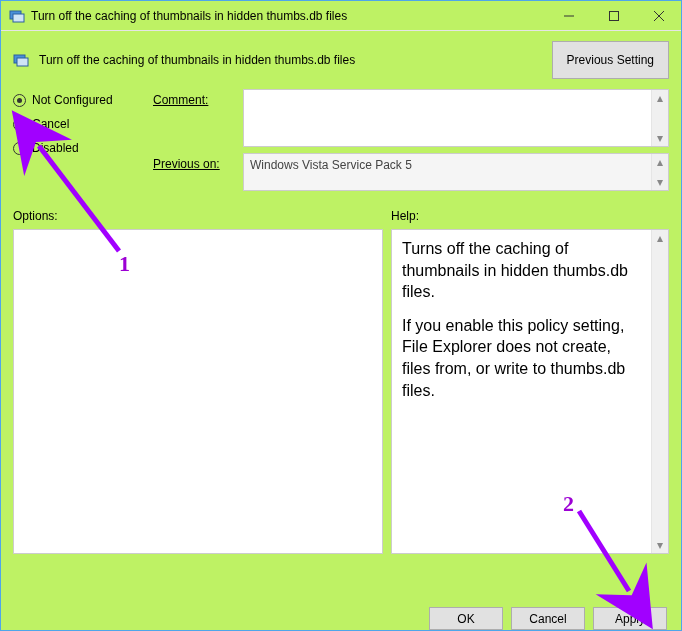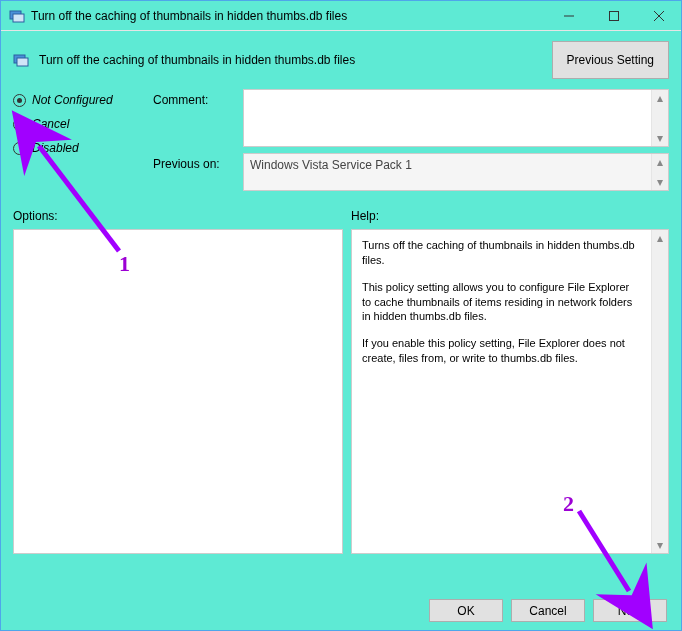--- a/index.html
+++ b/index.html
@@ -1,63 +1,63 @@
 <!DOCTYPE html>
 <html><head>
 <meta charset="utf-8">
 <style>
   * { box-sizing: border-box; }
   html, body { margin:0; padding:0; font-family: "Segoe UI", Tahoma, sans-serif; font-size:12px; color:#000; background:#f0f0f0;}
   .window {
-    width:682px; height:631px; background:#5eead4; border:1px solid #4ea6ea; position:relative;
+    width:682px; height:631px; background:#bef264; border:1px solid #4ea6ea; position:relative;
   }
   .titlebar {
     height:30px; display:flex; align-items:center; padding-left:8px; border-bottom:1px solid #e5e5e5;
   }
   .titlebar .icon { width:16px; height:16px; margin-right:6px; display:flex; align-items:center; justify-content:center;}
   .titlebar .title { flex:1; font-size:12px; }
   .winbtns { display:flex; height:100%; }
   .winbtn { width:45px; height:29px; display:flex; align-items:center; justify-content:center; cursor:default; }
   .winbtn svg { stroke:#333; stroke-width:1; fill:none; }
   .content { padding:10px 12px; }
   .header-row { display:flex; align-items:center; gap:8px; margin-bottom:10px;}
   .header-icon { width:16px; height:16px; }
   .header-title { flex:1; font-size:12px; padding-left:2px;}
   .navbtn {
     height:38px; padding:16px 14px; background:#e1e1e1; border:1px solid #adadad; font-size:12px; cursor:default;
     display:inline-flex; align-items:center;
   }
   .top-section { display:flex; gap:20px; margin-top:8px;}
   .radios { width:120px; padding-top:4px;}
-  .radio-row { display:flex; align-items:center; margin-bottom:10px; cursor:default;font-style:italic;}
+  .radio-row { display:flex; align-items:center; margin-bottom:10px; cursor:default;}
   .radio { width:13px; height:13px; border:1px solid #333; border-radius:50%; margin-right:6px; display:flex; align-items:center; justify-content:center;}
   .radio.selected::after { content:""; width:5px; height:5px; background:#333; border-radius:50%;}
   .fields { flex:1; }
   .field-row { display:flex; margin-bottom:6px; }
-  .field-label { width:90px; padding-top:4px; }
+  .field-label { width:90px; padding-top:4px;text-decoration:underline; }
   .textarea-box {
     flex:1; border:1px solid #cccccc; background:#fff; position:relative; min-height:58px;
     display:flex;
   }
   .textarea-inner { flex:1; padding:4px 6px; font-size:12px; color:#444; }
   .scroll-stub { width:17px; background:#f0f0f0; border-left:1px solid #e5e5e5; display:flex; flex-direction:column; justify-content:space-between; align-items:center;}
   .scroll-arrow { width:15px; height:16px; display:flex; align-items:center; justify-content:center; color:#888;}
   .supported .textarea-box { min-height:38px; background:#f5f5f5;}
   .lower { display:flex; gap:8px; margin-top:12px;}
-  .col-left { width:330px; display:flex; flex-direction:column;}
+  .col-left { width:370px; display:flex; flex-direction:column;}
   .col-right { flex:1; display:flex; flex-direction:column;}
   .section-label { margin-bottom:6px;}
   .pane {
     border:1px solid #cccccc; background:#fff; flex:1; min-height:325px; position:relative;
     display:flex;
   }
-  .pane .inner { flex:1; padding:8px 10px; font-size:11px; overflow:hidden;}
+  .pane .inner { flex:1; padding:8px 10px; font-size:16px; overflow:hidden;}
   .pane .inner p { margin:0 0 12px 0; line-height:1.35;}
   .bottom-btns {
-    position:absolute; bottom:8px; right:14px; display:flex; gap:8px;
+    position:absolute; bottom:0; right:14px; display:flex; gap:8px;
   }
   .btn {
     width:74px; height:23px; background:#e1e1e1; border:1px solid #adadad; font-size:12px; cursor:default;
     display:inline-flex; align-items:center; justify-content:center;
   }
   
   .annot { position:absolute; pointer-events:none; }
   .annot-num {
     font-family: "Comic Sans MS", "Segoe Script", cursive; font-weight:bold; font-size:22px;
     color:#9c00d4; text-shadow:0 0 2px #fff;
@@ -133,21 +133,21 @@
             <div class="textarea-inner"></div>
             <div class="scroll-stub">
               <div class="scroll-arrow">▴</div>
               <div class="scroll-arrow">▾</div>
             </div>
           </div>
         </div>
         <div class="field-row supported">
           <div class="field-label">Previous on:</div>
           <div class="textarea-box">
-            <div class="textarea-inner">Windows Vista Service Pack 1</div>
+            <div class="textarea-inner">Windows Vista Service Pack 5</div>
             <div class="scroll-stub">
               <div class="scroll-arrow">▴</div>
               <div class="scroll-arrow">▾</div>
             </div>
           </div>
         </div>
       </div>
     </div>
 
     <div class="lower">
@@ -155,37 +155,36 @@
         <div class="section-label">Options:</div>
         <div class="pane">
           <div class="inner"></div>
         </div>
       </div>
       <div class="col-right">
         <div class="section-label">Help:</div>
         <div class="pane">
           <div class="inner">
             <p>Turns off the caching of thumbnails in hidden thumbs.db files.</p>
-            <p>This policy setting allows you to configure File Explorer to cache thumbnails of items residing in network folders in hidden thumbs.db files.</p>
             <p>If you enable this policy setting, File Explorer does not create, files from, or write to thumbs.db files.</p>
           </div>
           <div class="scroll-stub">
             <div class="scroll-arrow">▴</div>
             <div class="scroll-arrow">▾</div>
           </div>
         </div>
       </div>
     </div>
 
   </div>
 
   <div class="bottom-btns">
     <button class="btn">OK</button>
     <button class="btn">Cancel</button>
-    <button class="btn">Next</button>
+    <button class="btn">Apply</button>
   </div>
 
   <svg class="arrow-svg" style="left:0;top:0" width="682" height="631">
     <defs>
       <marker id="ah" markerWidth="14" markerHeight="14" refX="3" refY="6" orient="auto">
         <path d="M0,0 L12,6 L0,12 L4,6 Z" fill="#a100ff"></path>
       </marker>
     </defs>
 
     <line x1="118" y1="250" x2="38" y2="145" stroke="#a100ff" stroke-width="5" marker-end="url(#ah)"></line>

